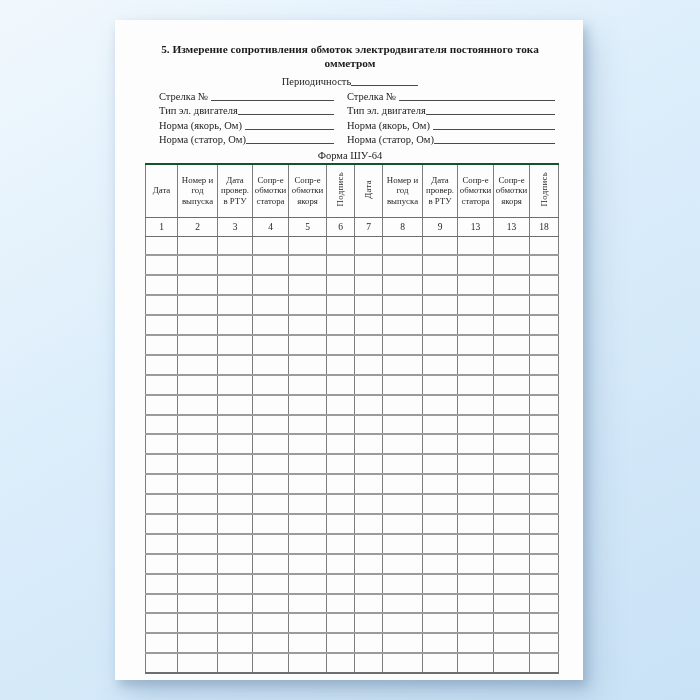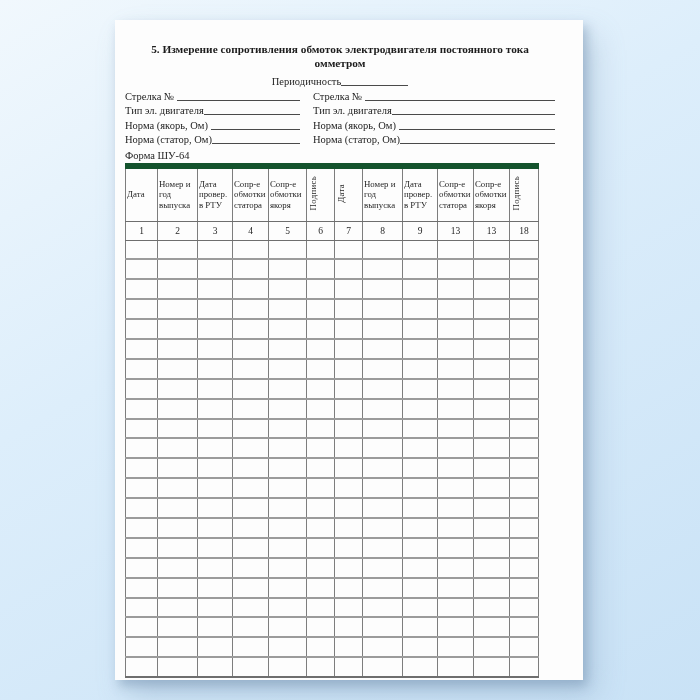--- a/index.html
+++ b/index.html
@@ -5,56 +5,56 @@
   html,body{margin:0;padding:0;}
   body{
     width:700px;height:700px;overflow:hidden;
     font-family:"Liberation Serif","DejaVu Serif",serif;
     background:linear-gradient(150deg,#f1f8fd 0%,#ddeefb 40%,#c9e2f6 100%);
   }
   .stage{position:relative;width:700px;height:700px;}
   .page{
     position:absolute;left:115px;top:20px;width:468px;height:660px;
     background:#fdfdfd;color:#242424;box-sizing:border-box;
-    padding:0 28px 0 10px;
+    padding:0 28px 0 30px;
     box-shadow:4px 6px 10px rgba(110,140,170,.45),12px 16px 28px rgba(115,145,180,.30);
   }
   .title{
     margin-top:22px;text-align:center;font-weight:bold;
     font-size:11.3px;line-height:14px;color:#1c1c1c;
   }
   .per-row{
     margin-top:5px;height:15px;display:flex;justify-content:center;
     font-size:10.5px;line-height:14px;
   }
   .per-row .line{width:67px;}
   .line{
     border-bottom:1px solid #4a4a4a;height:11px;box-sizing:border-box;
   }
-  .fields{margin-left:0;}
+  .fields{margin-left:14px;}
   .f-row{display:flex;height:14.4px;font-size:10.5px;line-height:13px;}
   .f-cell{display:flex;}
   .f-cell.left{width:175px;margin-right:13px;}
   .f-cell.right{flex:1;}
   .f-cell .line{flex:1;}
   .f-label{white-space:nowrap;}
   .form-code{
-    margin-top:2px;height:12px;text-align:left;font-size:10.5px;line-height:12px;
+    margin-top:2px;height:12px;text-align:center;font-size:10.5px;line-height:12px;
   }
   table.sheet{
     margin-top:1px;border-collapse:collapse;table-layout:fixed;width:414px;
     border:1px solid #6e6e6e;
   }
   table.sheet th,table.sheet td{
     border-left:1px solid #7d7d7d;border-right:1px solid #7d7d7d;
     padding:0;margin:0;font-weight:normal;
   }
   thead tr.hdr th{
-    height:50px;font-size:8.8px;line-height:10.5px;text-align:left;
-    vertical-align:middle;border-top:6px solid #14532d;border-bottom:1px solid #6e6e6e;
+    height:50px;font-size:8.8px;line-height:10.5px;text-align:center;
+    vertical-align:middle;border-top:2px solid #14532d;border-bottom:1px solid #6e6e6e;
     padding:1px;color:#262626;
   }
   .vtext{
     writing-mode:vertical-rl;transform:rotate(180deg);
     white-space:nowrap;font-size:8.8px;letter-spacing:.3px;display:inline-block;
   }
   thead tr.nums td{
     height:18px;font-size:9.5px;text-align:center;vertical-align:middle;
     border-bottom:1.5px solid #6e6e6e;color:#262626;
   }

